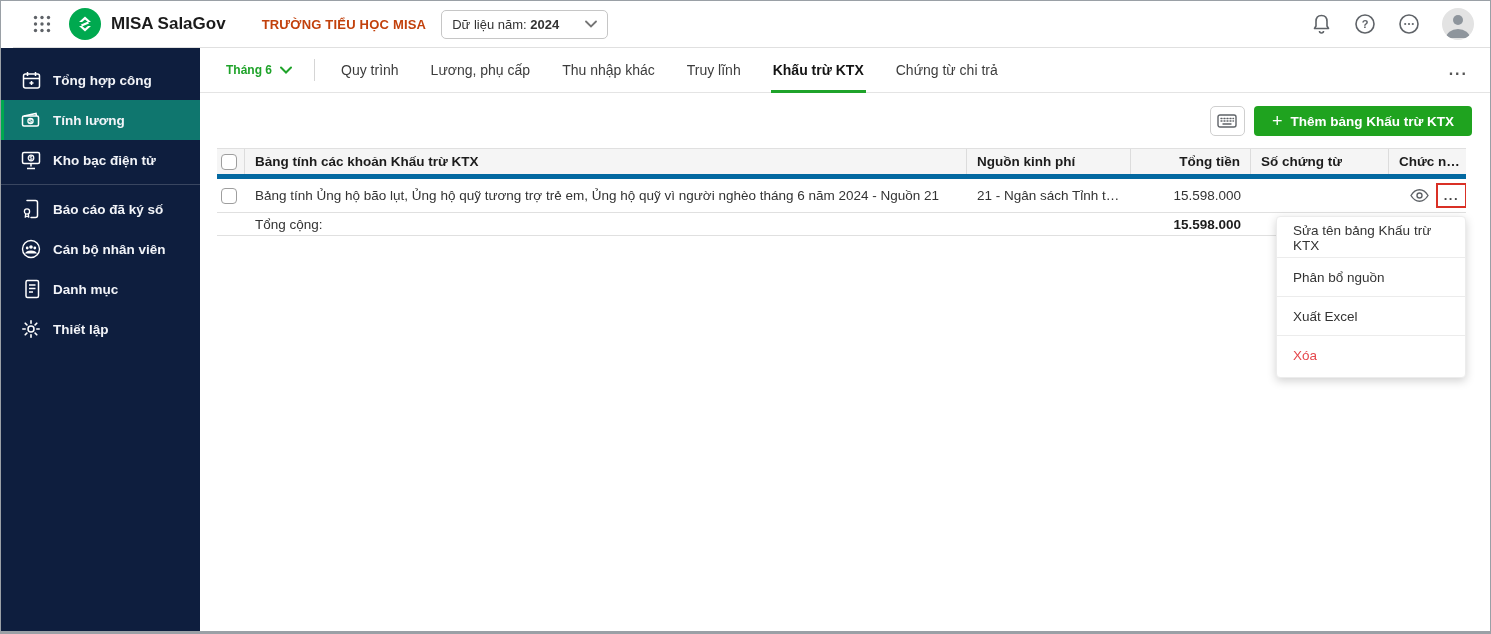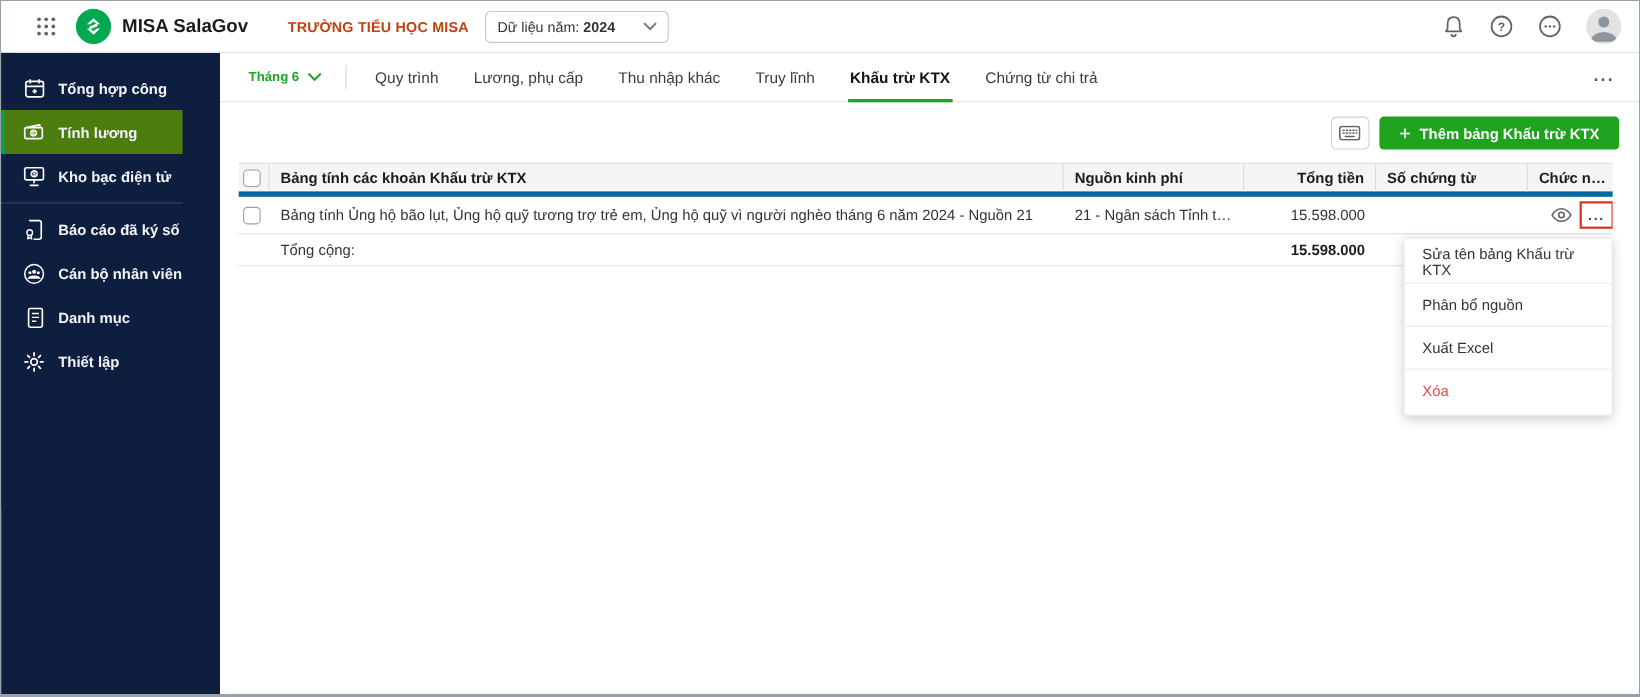--- a/index.html
+++ b/index.html
@@ -25,28 +25,28 @@
     padding:6px 10px; font-size:13px; color:#333; cursor:pointer;
   }
   .year-select b { font-weight:bold; }
   .topbar-right { margin-left:auto; display:flex; align-items:center; gap:22px; }
   .icon-btn { background:none; border:none; cursor:pointer; display:flex; align-items:center; justify-content:center; padding:0; }
   .avatar { width:32px; height:32px; border-radius:50%; background:#e3e3e3; overflow:hidden; display:flex; align-items:center; justify-content:center; }
 
   
   .sidebar {
     position:absolute; top:47px; left:0; bottom:0; width:199px;
-    background:#0e1e3e; color:#fff; display:flex; flex-direction:row;
+    background:#0e1e3e; color:#fff; display:flex; flex-direction:column;
   }
   .side-list { padding-top:12px; }
   .side-item {
     height:40px; display:flex; align-items:center; gap:12px; padding-left:17px;
     cursor:pointer; border-left:3px solid transparent; font-weight:bold; font-size:13.5px; color:#f2f4f8;
   }
-  .side-item.active { background:#4d7c0f; border-left-color:#00a94f; }
+  .side-item.active { background:#0f766e; border-left-color:#00a94f; }
   .side-item .sicon { width:20px; display:flex; justify-content:center; }
   .side-divider { height:1px; background:rgba(255,255,255,0.18); margin:4px 0; }
   .side-bottom { margin-top:auto; border-top:1px solid rgba(255,255,255,0.18); }
   .collapse-item { height:46px; display:flex; align-items:center; gap:14px; padding-left:22px; cursor:pointer; font-weight:bold; font-size:13.5px; }
 
   
   .main { position:absolute; top:47px; left:199px; right:0; bottom:0; background:#fff; }
 
   .tabbar {
     height:45px; display:flex; align-items:center; border-bottom:1px solid #e4e4e4; padding-left:26px;
@@ -68,21 +68,21 @@
     border:none; border-radius:4px; padding:0 18px; display:flex; align-items:center; gap:8px; cursor:pointer;
     font-family:"Liberation Sans", sans-serif;
   }
   .add-btn .plus { font-size:18px; font-weight:normal; line-height:1; }
 
   
   .tbl { margin:0 24px 0 17px; }
   .trow { display:flex; align-items:stretch; }
   .thead { background:#f5f5f5; border-top:1px solid #e0e0e0; border-bottom:5px solid #0369a1; height:31px; font-weight:bold; }
   .tbody-row { height:33px; background:#fff; }
-  .tfoot { height:30px; border-top:1px solid #e0e0e0; border-bottom:1px solid #e0e0e0; }
+  .tfoot { height:24px; border-top:1px solid #e0e0e0; border-bottom:1px solid #e0e0e0; }
   .cell { display:flex; align-items:center; padding:0 10px; overflow:hidden; white-space:nowrap; }
   .col-check { width:28px; padding:0 0 0 4px; }
   .thead .col-check, .thead .col-name, .thead .col-fund, .thead .col-total, .thead .col-voucher { border-right:1px solid #dcdcdc; }
   .col-name { flex:1; }
   .col-fund { width:164px; }
   .col-total { width:120px; justify-content:flex-end; }
   .col-voucher { width:138px; }
   .col-actions { width:77px; justify-content:flex-end; padding-right:2px; gap:10px; }
   .cell-text { overflow:hidden; text-overflow:ellipsis; color:#333; }
   .thead .cell-text { color:#1c1c1c; }

